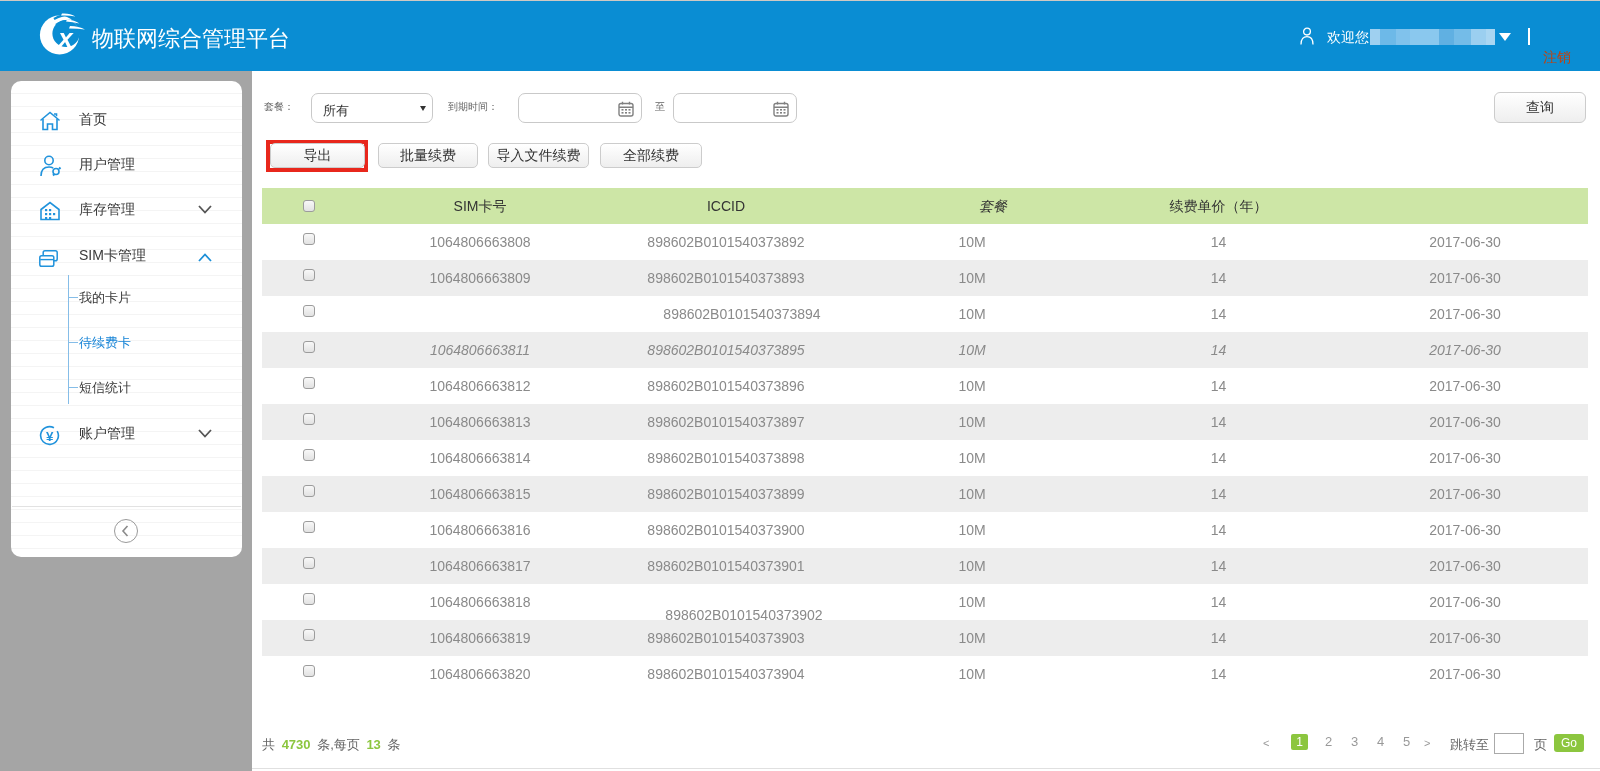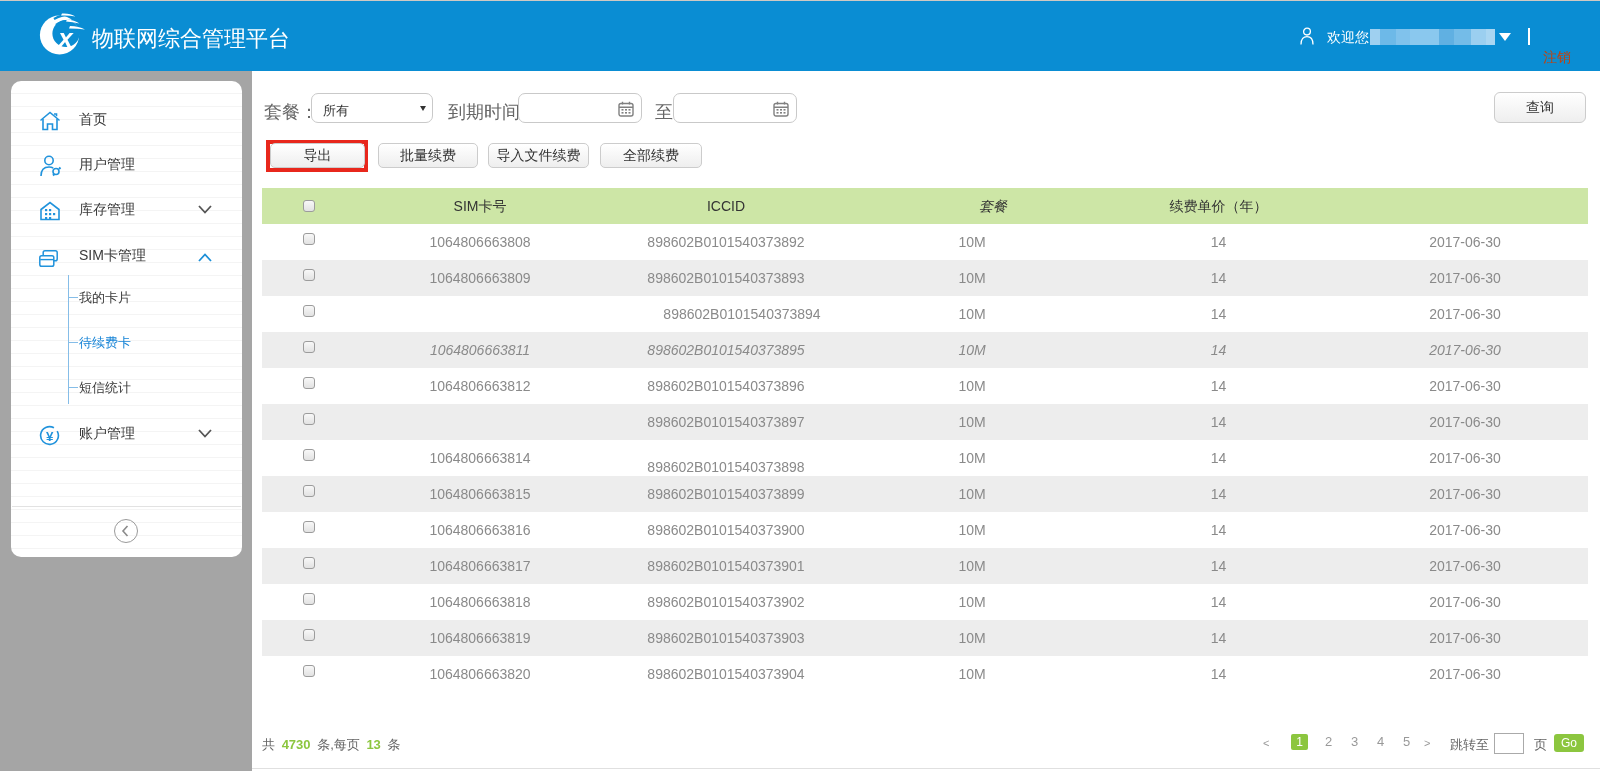--- a/index.html
+++ b/index.html
@@ -23,21 +23,21 @@
 .mi svg.chev { position:absolute; left:198px; top:8px; }
 .smi { position:absolute; left:79px; font-size:13px; line-height:15px; color:#3a3a3a; }
 .smi.active { color:#1583d6; }
 #subline { left:68px; top:275px; width:1px; height:129px; background:#85bde8; }
 .subtick { position:absolute; left:68px; width:10px; height:1px; background:#85bde8; }
 #sep { left:12px; top:506px; width:229px; height:1px; background:#e2e2e2; }
 #collapse { left:114px; top:519px; width:24px; height:24px; border:1px solid #9a9a9a; border-radius:50%; }
 
 
 #main { left:252px; top:71px; width:1348px; height:700px; background:#fff; }
-.lbl { position:absolute; color:#666; font-size:18px; }
+.lbl { position:absolute; color:#666; font-size:10px; }
 .inputbox { position:absolute; height:30px; background:#fff; border:1px solid #c9c9c9; border-radius:7px; }
 .btn { position:absolute; height:25px; border:1px solid #ccc; border-radius:5px;
   background:linear-gradient(to bottom,#ffffff,#eeeeee); color:#333; font-size:14px; text-align:center; line-height:23px; }
 #redbox { left:266px; top:140px; width:102px; height:32px; border:4px solid #e8271c; }
 
 
 #thead { left:262px; top:188px; width:1326px; height:36px; background:#cde6a6; }
 .th { position:absolute; top:0; height:36px; line-height:36px; text-align:center; color:#333; font-size:14px; }
 .row { position:absolute; left:262px; width:1326px; height:36px; }
 .row.g { background:#ededed; }
@@ -246,29 +246,30 @@
       <div class="row" style="top:368px;">
         <span class="cb" style="top:9px;"></span>
         <span class="cell" style="left:95px;width:246px;">1064806663812</span>
         <span class="cell" style="left:341px;width:246px;">898602B0101540373896</span>
         <span class="cell" style="left:587px;width:246px;">10M</span>
         <span class="cell" style="left:833px;width:247px;">14</span>
         <span class="cell" style="left:1080px;width:246px;">2017-06-30</span>
       </div>
       <div class="row g" style="top:404px;">
         <span class="cb" style="top:9px;"></span>
+        <span class="cell" style="left:95px;width:246px;">1064806663813</span>
         <span class="cell" style="left:341px;width:246px;">898602B0101540373897</span>
         <span class="cell" style="left:587px;width:246px;">10M</span>
         <span class="cell" style="left:833px;width:247px;">14</span>
         <span class="cell" style="left:1080px;width:246px;">2017-06-30</span>
       </div>
       <div class="row" style="top:440px;">
         <span class="cb" style="top:9px;"></span>
         <span class="cell" style="left:95px;width:246px;">1064806663814</span>
-        <span class="cell" style="left:341px;width:246px;margin-top:9px;">898602B0101540373898</span>
+        <span class="cell" style="left:341px;width:246px;">898602B0101540373898</span>
         <span class="cell" style="left:587px;width:246px;">10M</span>
         <span class="cell" style="left:833px;width:247px;">14</span>
         <span class="cell" style="left:1080px;width:246px;">2017-06-30</span>
       </div>
       <div class="row g" style="top:476px;">
         <span class="cb" style="top:9px;"></span>
         <span class="cell" style="left:95px;width:246px;">1064806663815</span>
         <span class="cell" style="left:341px;width:246px;">898602B0101540373899</span>
         <span class="cell" style="left:587px;width:246px;">10M</span>
         <span class="cell" style="left:833px;width:247px;">14</span>
@@ -286,21 +287,21 @@
         <span class="cb" style="top:9px;"></span>
         <span class="cell" style="left:95px;width:246px;">1064806663817</span>
         <span class="cell" style="left:341px;width:246px;">898602B0101540373901</span>
         <span class="cell" style="left:587px;width:246px;">10M</span>
         <span class="cell" style="left:833px;width:247px;">14</span>
         <span class="cell" style="left:1080px;width:246px;">2017-06-30</span>
       </div>
       <div class="row" style="top:584px;">
         <span class="cb" style="top:9px;"></span>
         <span class="cell" style="left:95px;width:246px;">1064806663818</span>
-        <span class="cell" style="left:341px;width:246px;">898602B0101540373902</span>
+        <span class="cell" style="left:359px;width:246px;margin-top:13px;">898602B0101540373902</span>
         <span class="cell" style="left:587px;width:246px;">10M</span>
         <span class="cell" style="left:833px;width:247px;">14</span>
         <span class="cell" style="left:1080px;width:246px;">2017-06-30</span>
       </div>
       <div class="row g" style="top:620px;">
         <span class="cb" style="top:9px;"></span>
         <span class="cell" style="left:95px;width:246px;">1064806663819</span>
         <span class="cell" style="left:341px;width:246px;">898602B0101540373903</span>
         <span class="cell" style="left:587px;width:246px;">10M</span>
         <span class="cell" style="left:833px;width:247px;">14</span>

